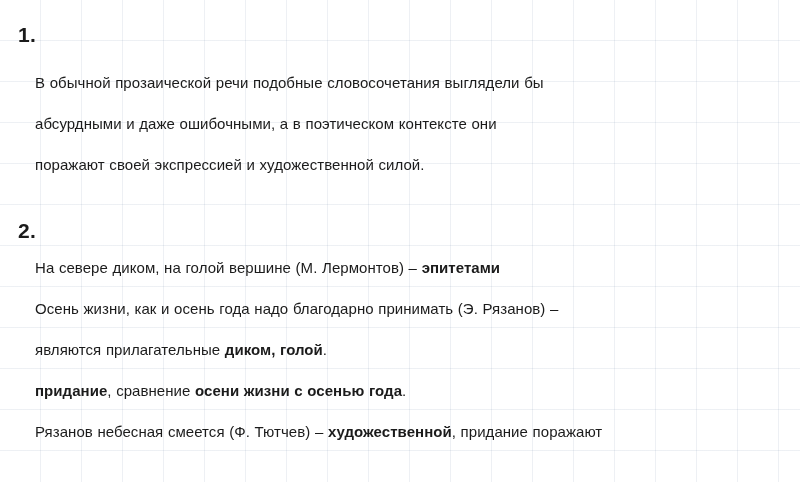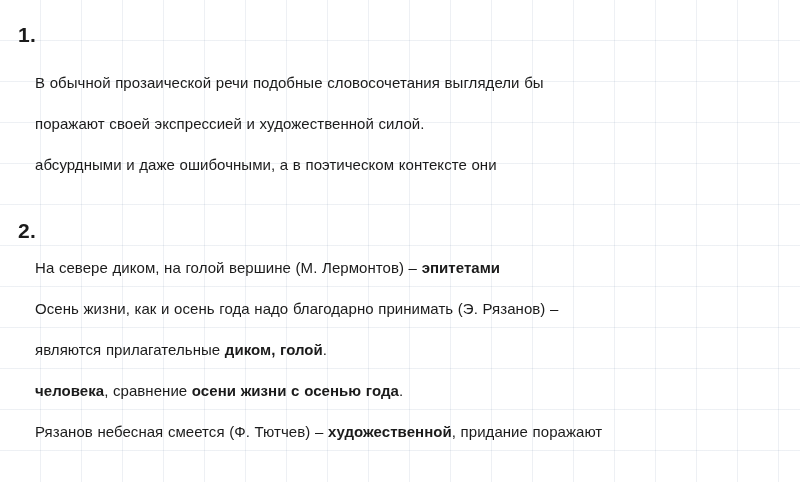--- a/index.html
+++ b/index.html
@@ -74,24 +74,24 @@
 
 <div class="page">
 
   <div>
     <div class="item-number">1.</div>
     <div class="para">
       <div>
         <span>В обычной прозаической речи подобные словосочетания выглядели бы</span>
       </div>
       <div>
-        <span>поражают своей экспрессией и художественной силой.</span>
+        <span>абсурдными и даже ошибочными, а в поэтическом контексте они</span>
       </div>
       <div>
-        <span>абсурдными и даже ошибочными, а в поэтическом контексте они</span>
+        <span>поражают своей экспрессией и художественной силой.</span>
       </div>
     </div>
   </div>
 
   <div class="sp-1"></div>
 
   <div>
     <div class="item-number">2.</div>
     <div class="para block2">
 
@@ -101,21 +101,21 @@
 
       <div>
         <span>Осень жизни, как и осень года надо благодарно принимать (Э. Рязанов) </span><span class="dash">–</span>
       </div>
 
       <div>
         <span>являются прилагательные </span><span class="b">диком, голой</span><span>.</span>
       </div>
 
       <div>
-        <span class="b">человека</span><span>, сравнение </span><span class="b">осени жизни с осенью года</span><span>.</span>
+        <span class="b">придание</span><span>, сравнение </span><span class="b">осени жизни с осенью года</span><span>.</span>
       </div>
 
       <div>
         <span>Рязанов небесная смеется (Ф. Тютчев) </span><span class="dash">– </span><span class="b">художественной</span><span>, придание поражают</span>
       </div>
 
 
     </div>
   </div>
 

